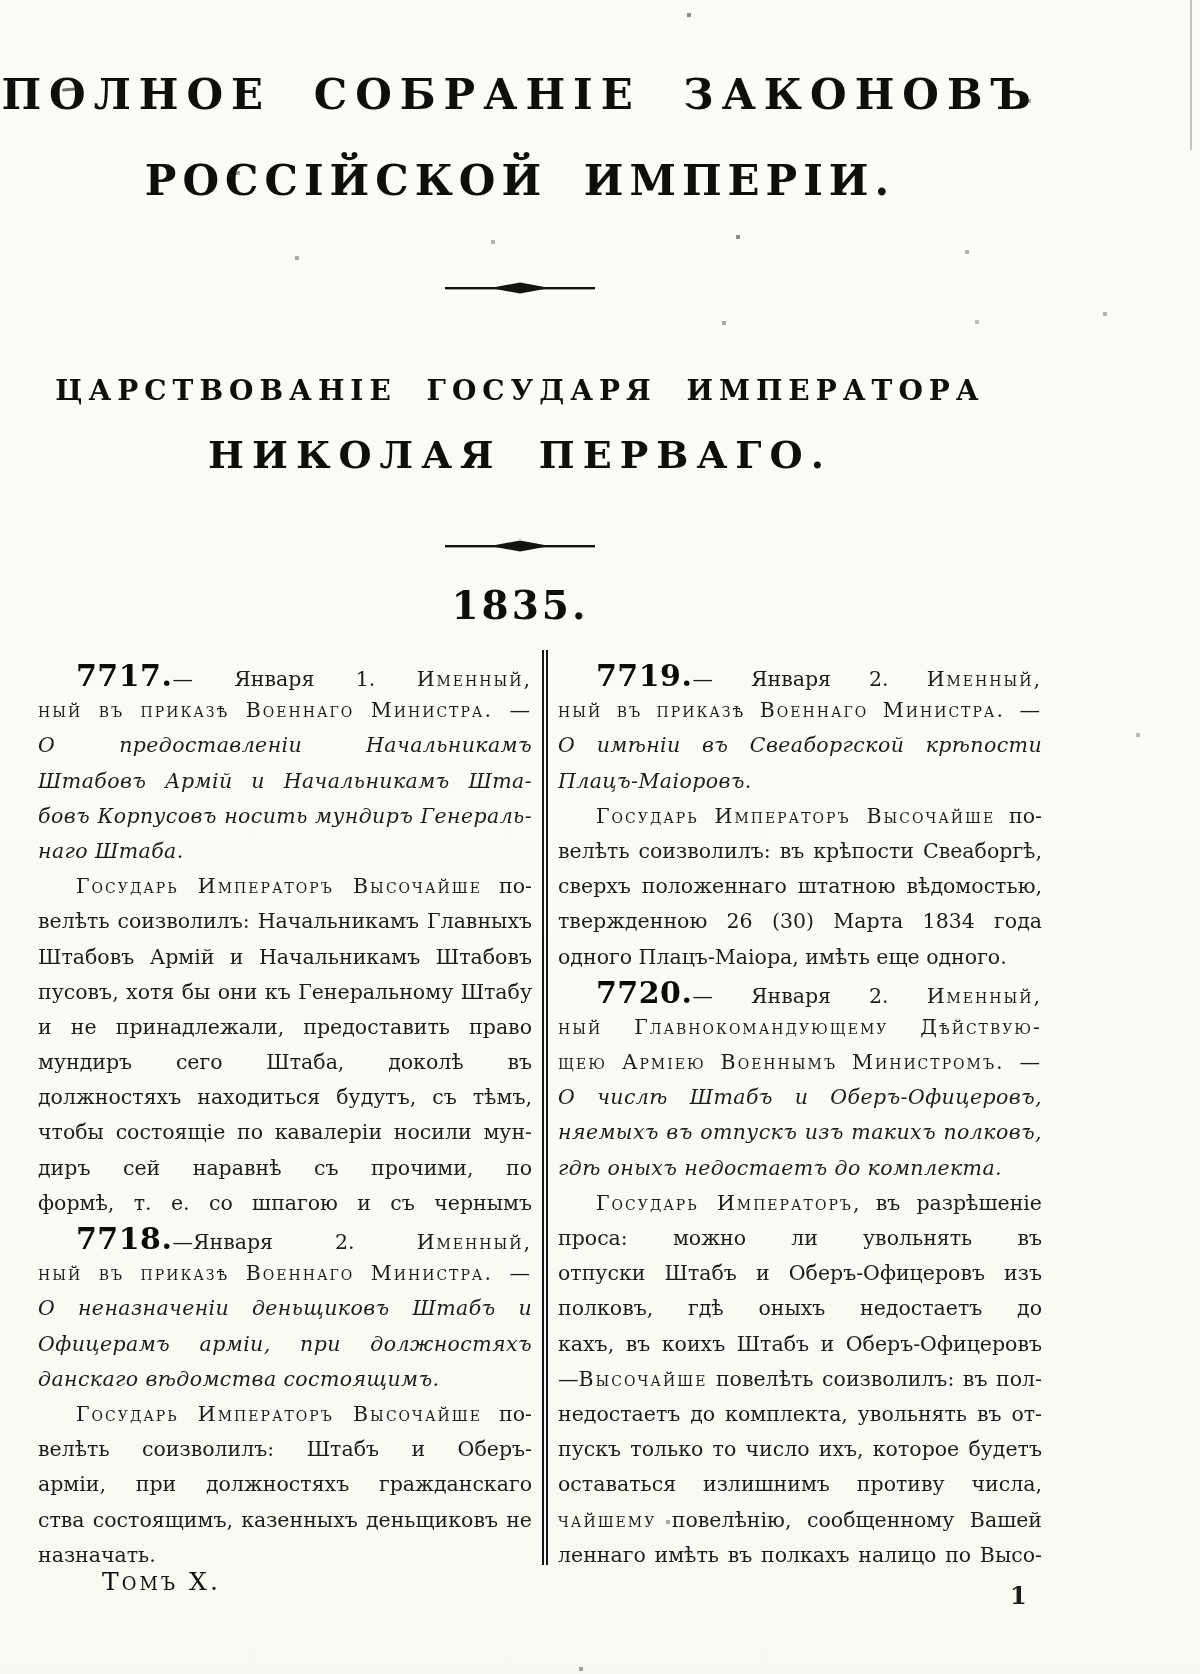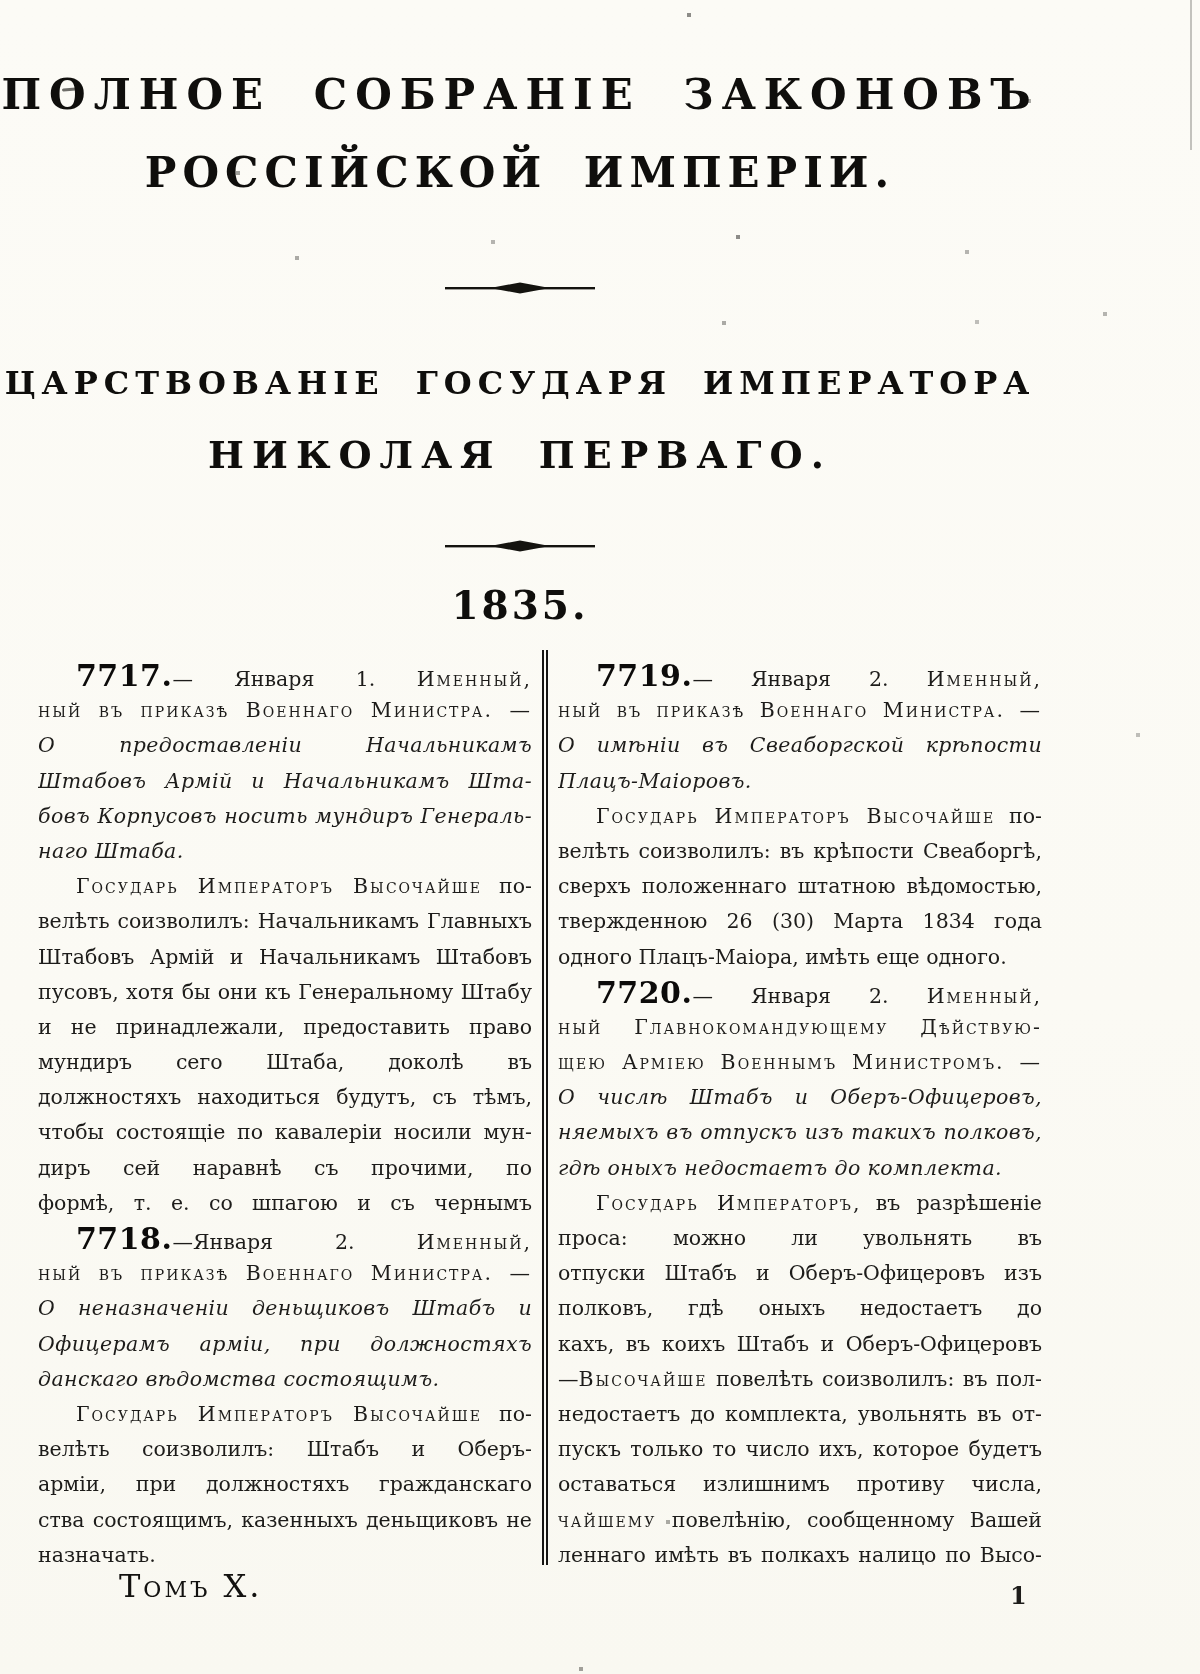--- a/index.html
+++ b/index.html
@@ -5,22 +5,22 @@
   html,body { margin:0; padding:0; background:#e8e6e0; }
   .page {
     position:relative; width:1200px; height:1674px; margin:0 auto;
     background:linear-gradient(180deg,#fcfbf6 0%,#fbfaf4 60%,#f9f8f1 100%);
     color:#1d1c1a; overflow:hidden;
     font-family:"DejaVu Serif","Liberation Serif",serif;
   }
   
   .hdr { position:absolute; left:0; width:1040px; text-align:center; color:#0f0e0c; white-space:nowrap; }
   .title1 { top:70px;  font-size:42px; font-weight:bold; letter-spacing:8px; word-spacing:20px; }
-  .title2 { top:148px; font-size:42px; font-weight:bold; letter-spacing:6px; word-spacing:16px; }
-  .reign1 { top:364px; font-size:32px; font-weight:bold; letter-spacing:6px; word-spacing:14px; }
+  .title2 { top:156px; font-size:42px; font-weight:bold; letter-spacing:6px; word-spacing:16px; }
+  .reign1 { top:374px; font-size:28px; font-weight:bold; letter-spacing:6px; word-spacing:14px; }
   .reign2 { top:432px; font-size:38px; font-weight:bold; letter-spacing:8px; word-spacing:16px; }
   .year   { top:582px; font-size:39px; font-weight:bold; letter-spacing:3px; }
   .orn { position:absolute; left:0; width:1040px; text-align:center; }
   .orn1 { top:280px; } .orn2 { top:538px; }
   .orn svg { display:inline-block; }
   
   .col { position:absolute; top:658px; font-size:20.5px; }
   .col-left  { left:38px;  width:494px; }
   .col-right { left:558px; width:484px; }
   .line { height:35.2px; line-height:35.2px; overflow:hidden;
@@ -33,21 +33,21 @@
   .s-i { font-style:italic; letter-spacing:0.4px; }
   .divider { position:absolute; left:542px; top:650px; height:915px; width:2px;
              border-left:2px solid #161513; border-right:2px solid #161513; background:transparent; }
   
   .margins { position:absolute; left:1046px; top:694px; width:130px; height:260px; }
   .mnum { position:absolute; left:0; font-size:30px; font-weight:bold; letter-spacing:1.5px;
           line-height:1; color:#0c0b0a; }
   .mnum:nth-child(1){ top:0; } .mnum:nth-child(2){ top:70px; }
   .mnum:nth-child(3){ top:142px; } .mnum:nth-child(4){ top:213px; }
   
-  .tom  { position:absolute; left:119px; top:1567px; font-size:32px;
+  .tom  { position:absolute; left:102px; top:1567px; font-size:25px;
           font-variant:small-caps; letter-spacing:3px; color:#12110f; }
   .pnum { position:absolute; left:1010px; top:1581px; font-size:24px; font-weight:bold; }
   
   .dash { position:absolute; left:62px; top:88px; width:15px; height:3px;
           background:#4a4a46; transform:rotate(-4deg); border-radius:2px; opacity:.8; }
   .specks { position:absolute; left:0; top:0; width:2px; height:2px; background:transparent;
     box-shadow: 688px 14px 0 1px rgba(50,50,46,.55), 1028px 100px 0 1px rgba(50,50,46,.4),
       237px 172px 0 1px rgba(50,50,46,.45), 737px 236px 0 1px rgba(50,50,46,.55),
       492px 241px 0 1px rgba(50,50,46,.35), 296px 257px 0 1px rgba(50,50,46,.4),
       966px 251px 0 1px rgba(50,50,46,.35), 723px 322px 0 1px rgba(50,50,46,.4),

